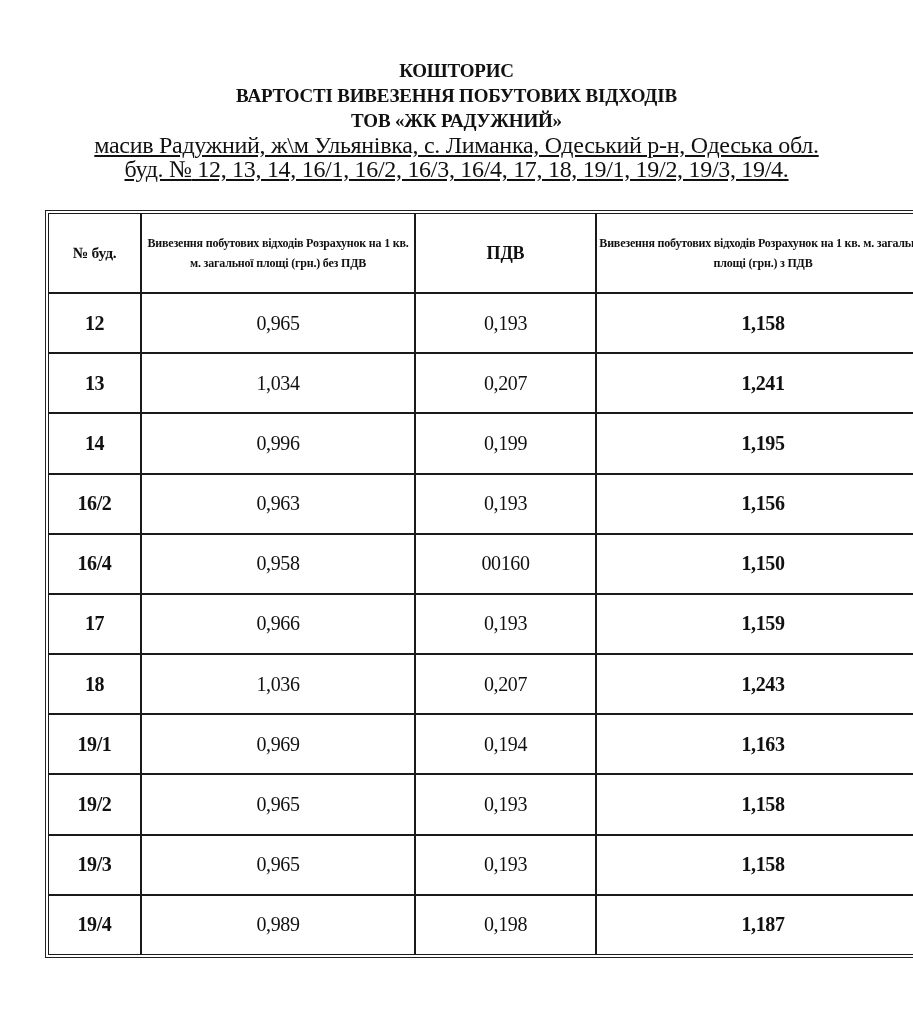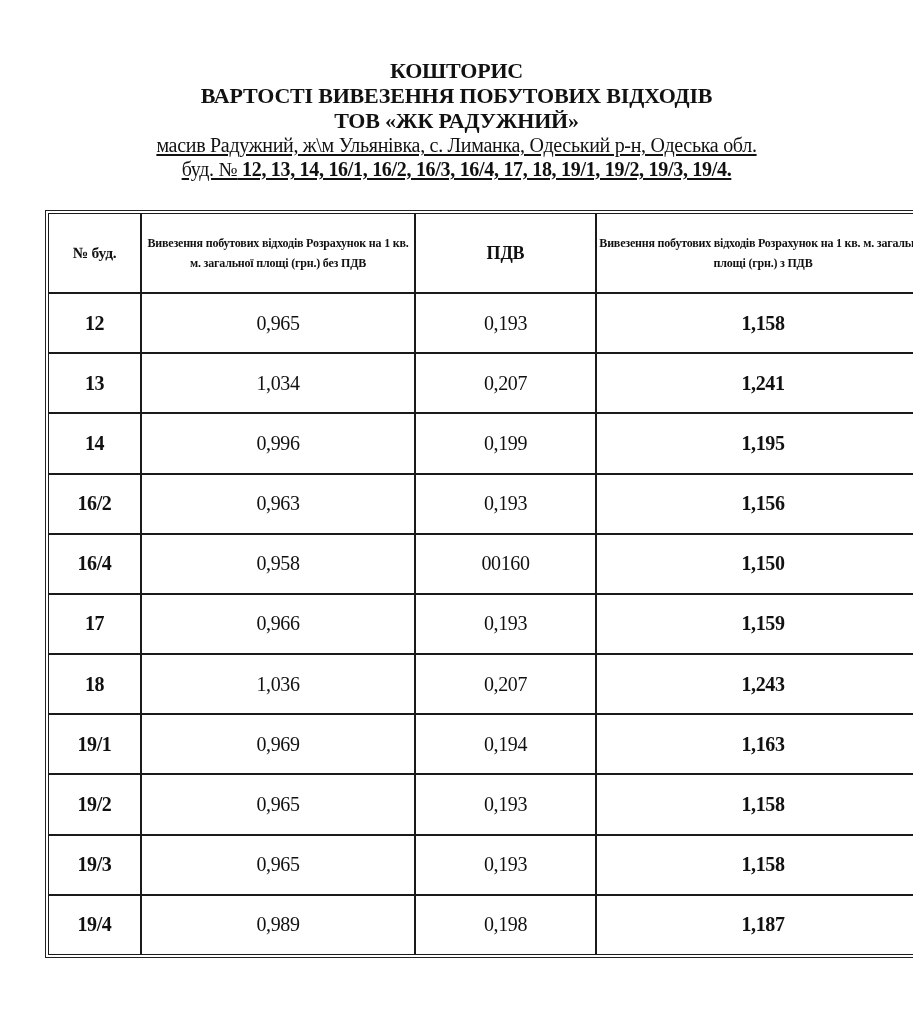--- a/index.html
+++ b/index.html
@@ -17,32 +17,32 @@
     }
     .header {
       position: absolute;
       left: 0;
       top: 58px;
       width: 913px;
       text-align: center;
     }
     .h-line {
       font-weight: bold;
-      font-size: 22px;
+      font-size: 19px;
       line-height: 25px;
       letter-spacing: -0.2px;
     }
     .sub-line {
-      font-size: 20px;
+      font-size: 24px;
       line-height: 24px;
       text-decoration: underline;
       text-underline-offset: 2px;
       letter-spacing: -0.3px;
     }
-    .sub-line.bld .nums { font-weight: bold; }
+    .sub-line.bld .nums { font-weight: normal; }
     .tbl-wrap {
       position: absolute;
       left: 45px;
       top: 210px;
       width: 888px;
       height: 748px;
       border: 1px solid #222;
       padding: 2px;
       box-sizing: border-box;
     }

